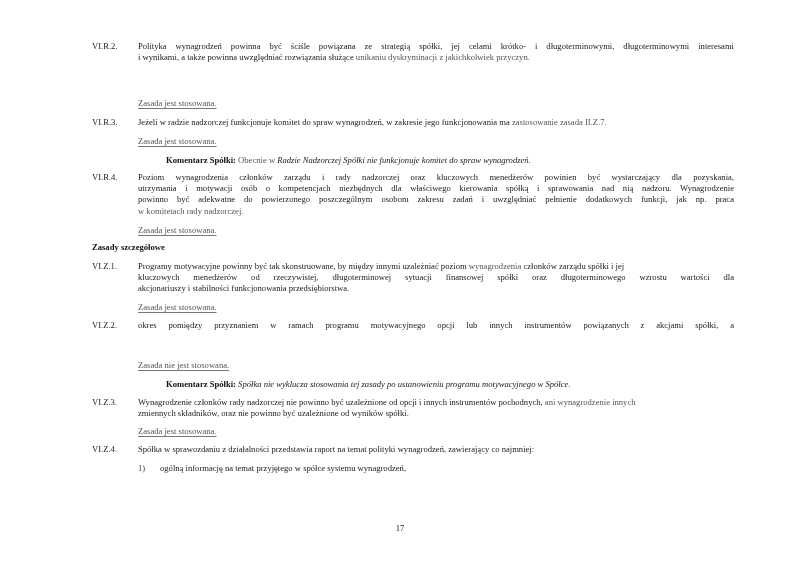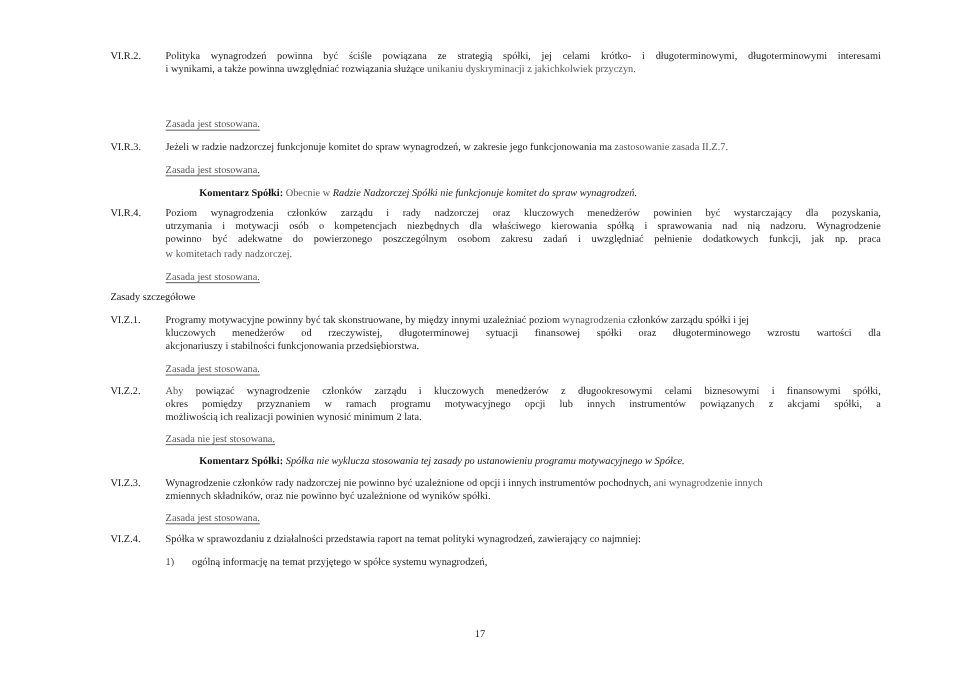--- a/index.html
+++ b/index.html
@@ -63,21 +63,21 @@
       position: absolute;
       left: 138px;
       white-space: nowrap;
       padding-left: 28px;
     }
     .comment b { color: #111; }
     .comment i { color: #1a1a1a; }
     .section-heading {
       position: absolute;
       left: 92px;
-      font-weight: normal;
+      font-weight: bold;
       color: #111;
     }
     .list-item {
       position: absolute;
       left: 138px;
       white-space: nowrap;
     }
     .list-item .num {
       display: inline-block;
       width: 22px;
@@ -136,23 +136,21 @@
       <span class="ln"><span>Programy motywacyjne powinny być tak skonstruowane, by między innymi uzależniać poziom </span><span class="gray">wynagrodzenia</span><span> członków zarządu spółki i jej</span></span>
       <span class="ln just">kluczowych menedżerów od rzeczywistej, długoterminowej sytuacji finansowej spółki oraz długoterminowego wzrostu wartości dla</span>
       <span class="ln">akcjonariuszy i stabilności funkcjonowania przedsiębiorstwa.</span>
     </div>
   </div>
   <span class="status" style="top:302px;">Zasada jest stosowana.</span>
 
   <div class="row" style="top:320px;">
     <span class="code">VI.Z.2.</span>
     <div class="text">
-      <span class="ln just"><span class="gray">Aby</span><span> powiązać wynagrodzenie członków zarządu i kluczowych menedżerów z długookresowymi celami biznesowymi i finansowymi spółki,</span></span>
       <span class="ln just">okres pomiędzy przyznaniem w ramach programu motywacyjnego opcji lub innych instrumentów powiązanych z akcjami spółki, a</span>
-      <span class="ln">możliwością ich realizacji powinien wynosić minimum 2 lata.</span>
     </div>
   </div>
   <span class="status" style="top:360px;">Zasada nie jest stosowana.</span>
   <div class="comment" style="top:379px;font-family:Liberation Serif, serif;">
     <b>Komentarz Spółki:</b> <i>Spółka nie wyklucza stosowania tej zasady po ustanowieniu programu motywacyjnego w Spółce.</i>
   </div>
 
   <div class="row" style="top:397px;">
     <span class="code">VI.Z.3.</span>
     <div class="text">

